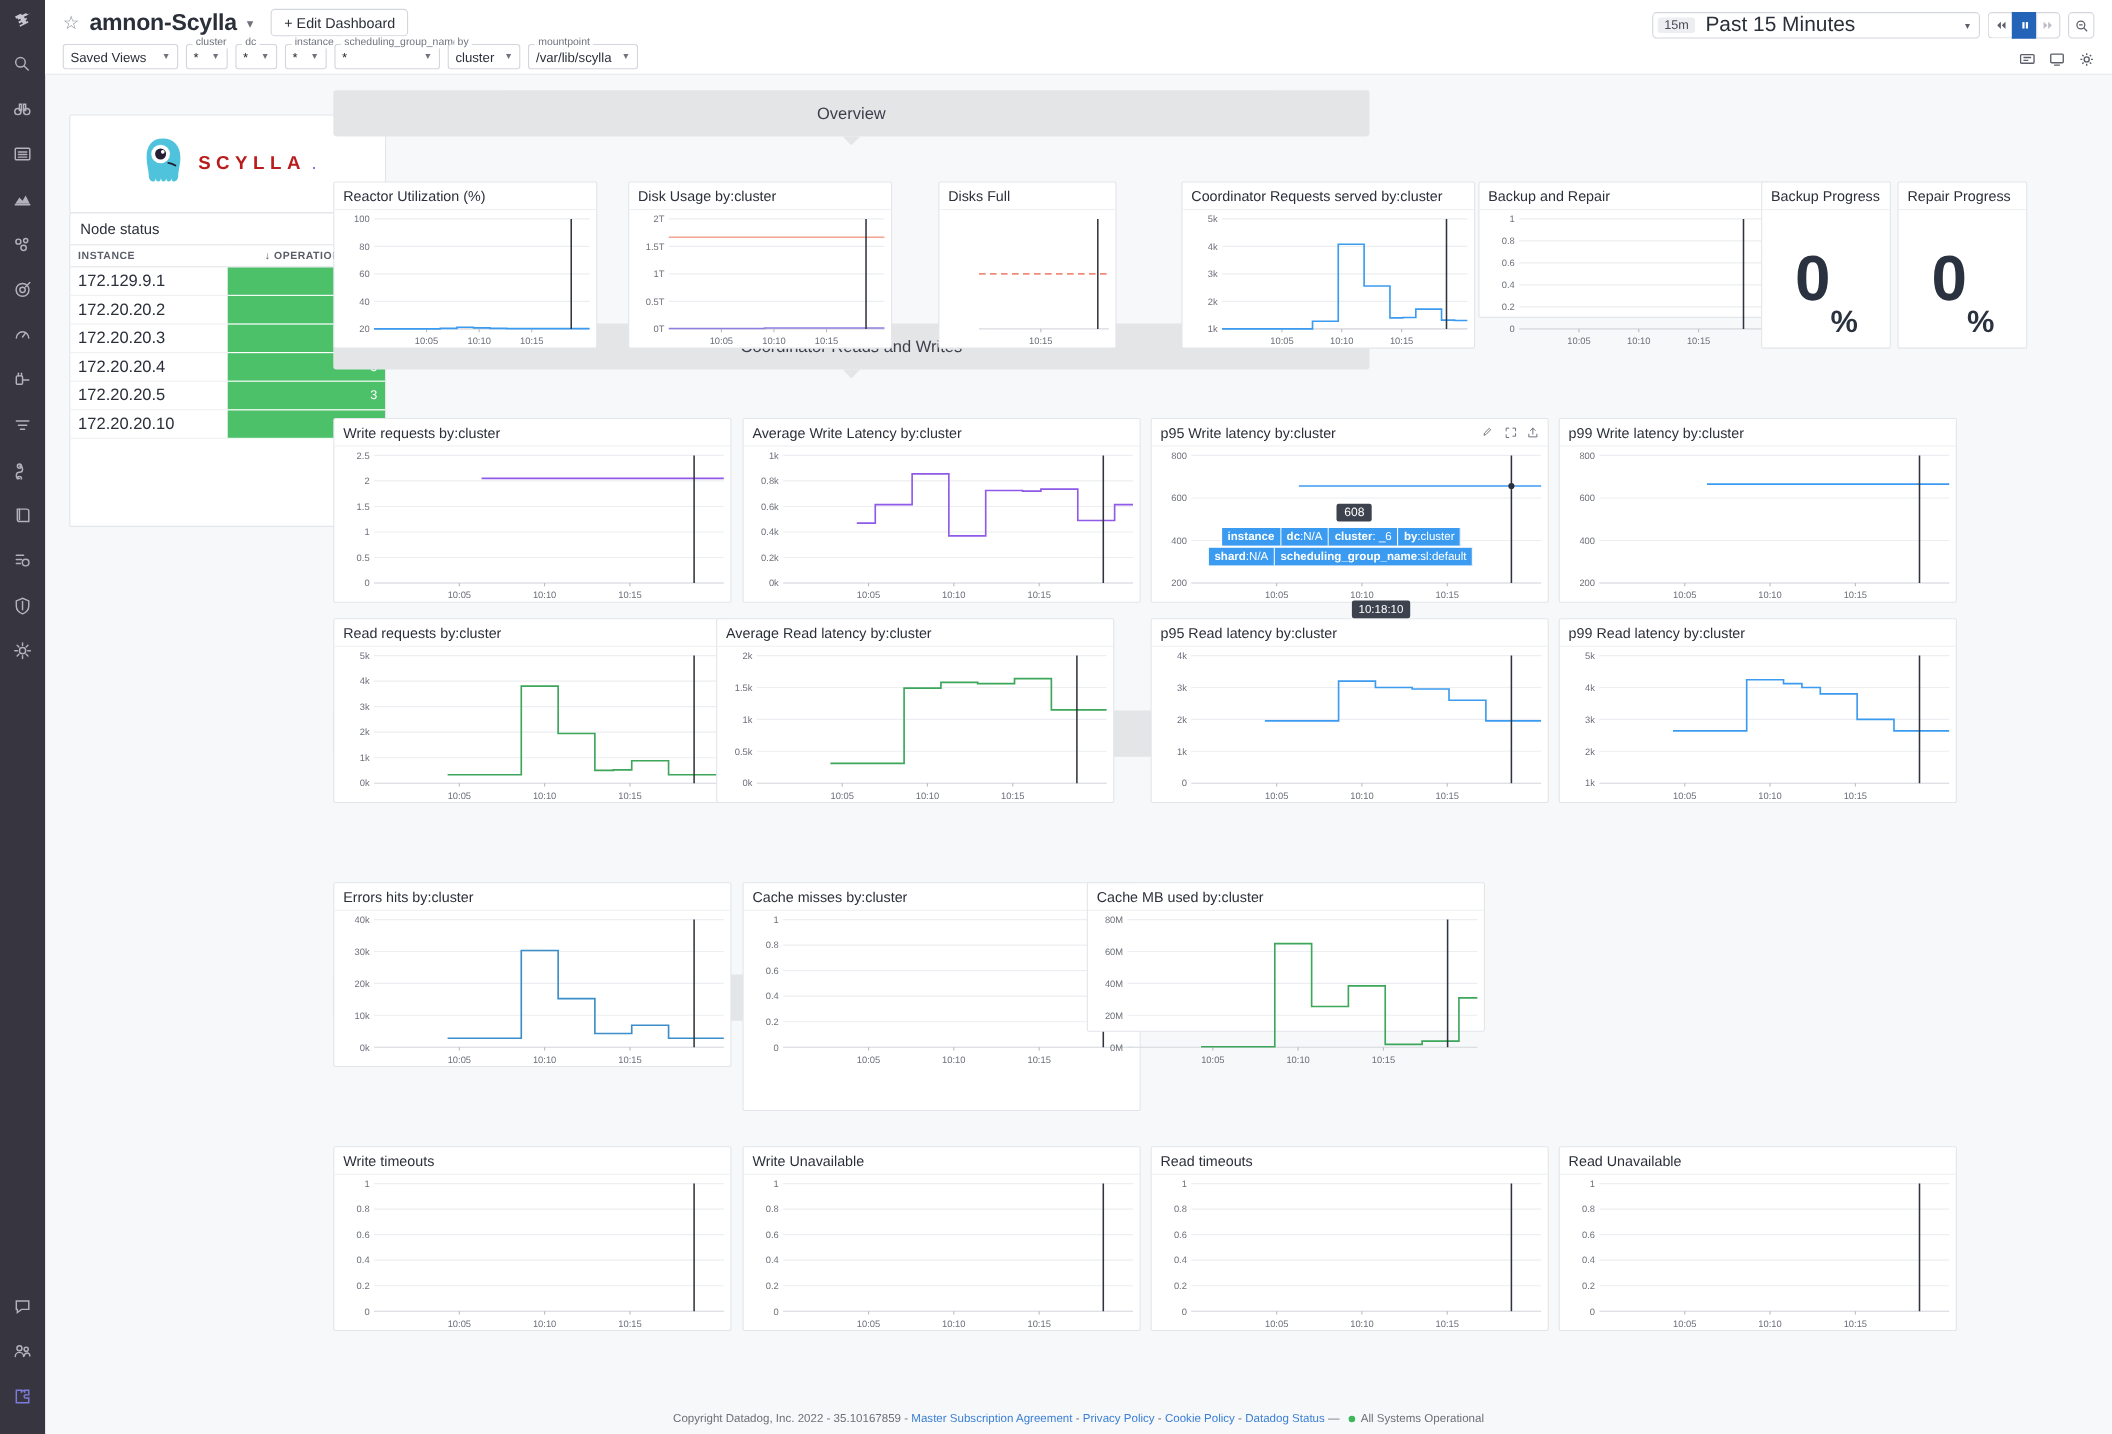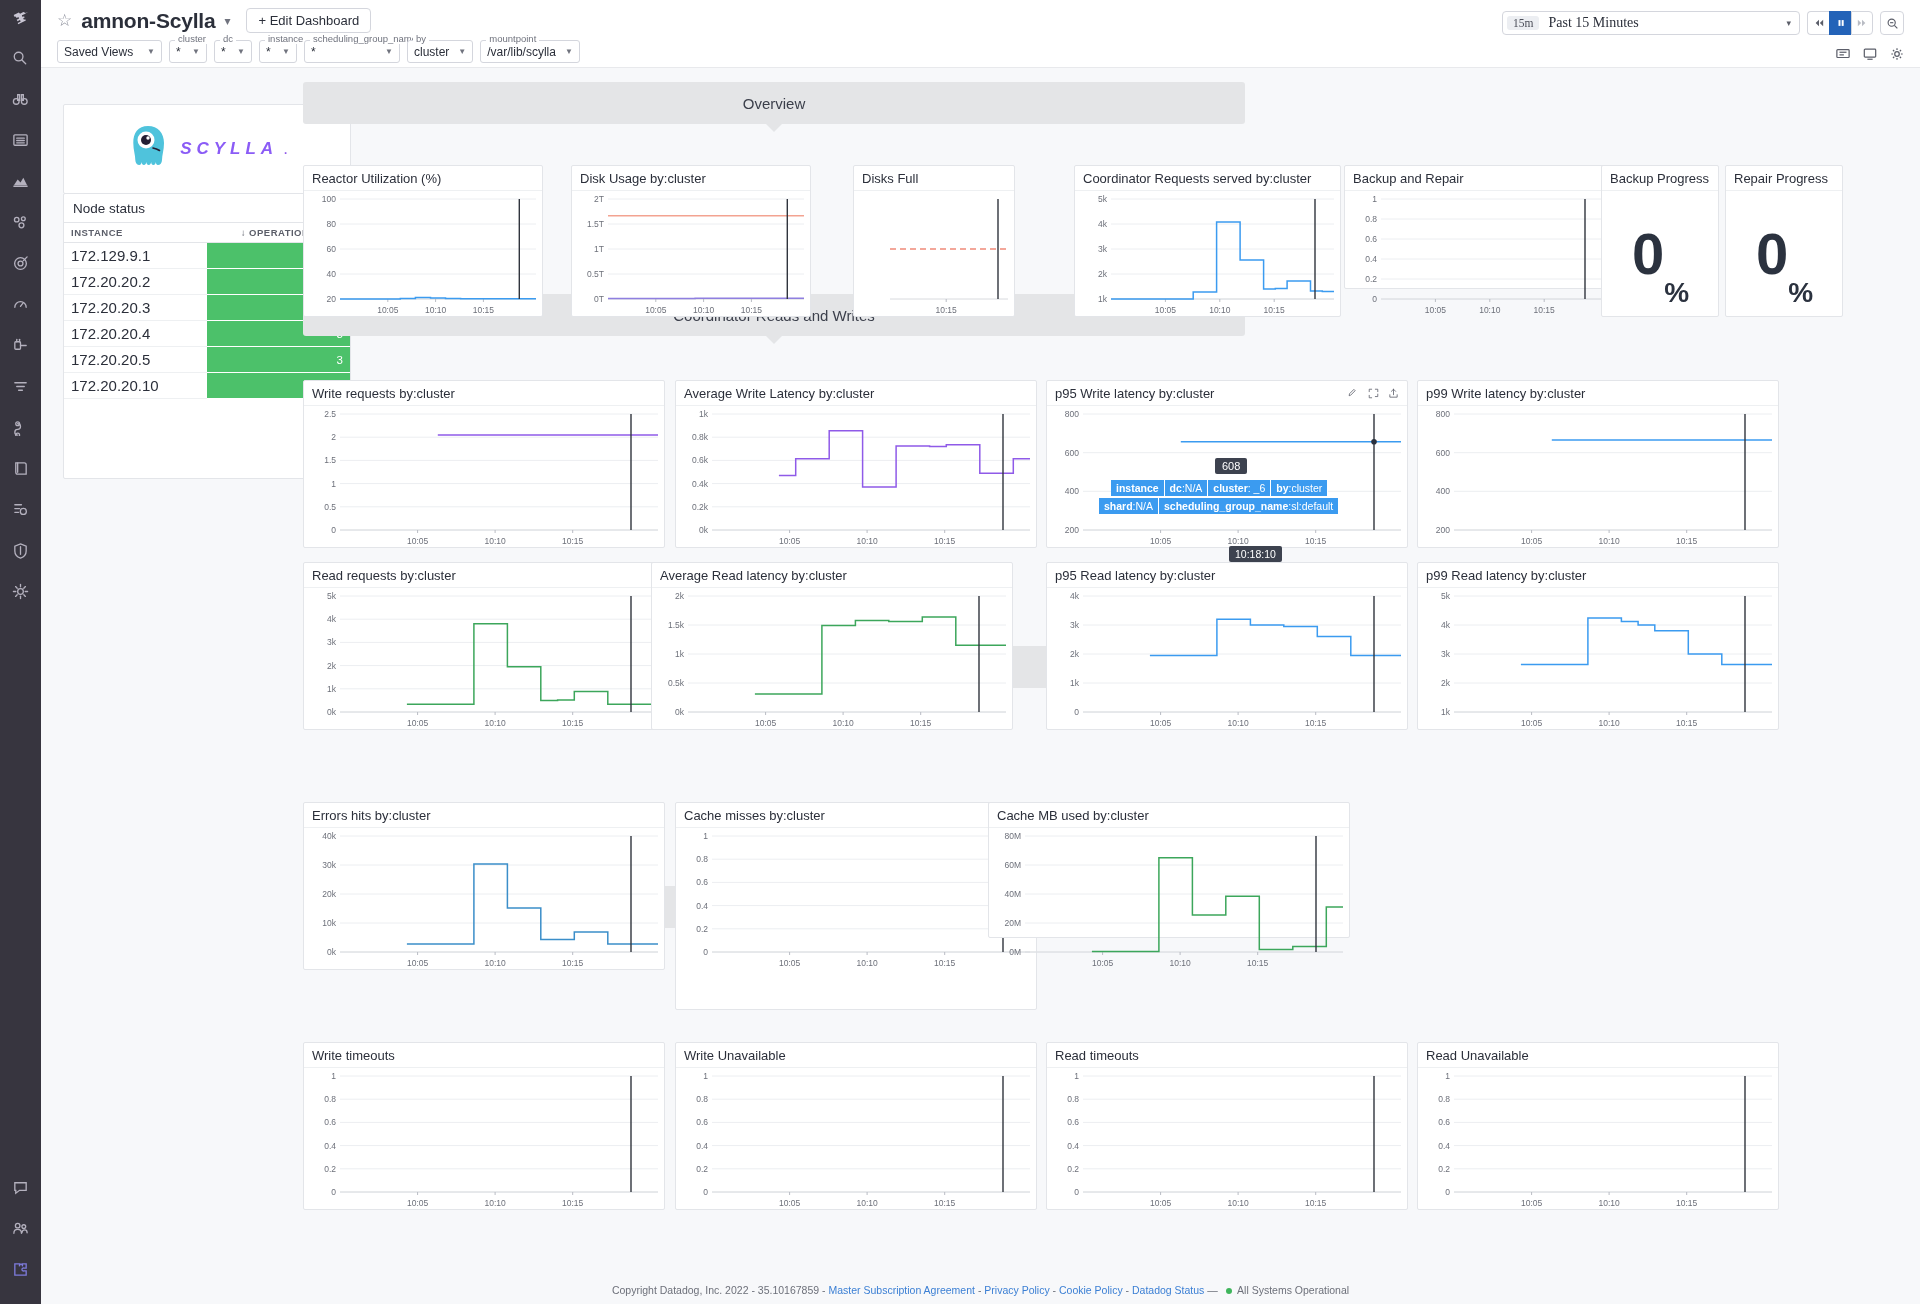--- a/index.html
+++ b/index.html
@@ -29,25 +29,25 @@
     font-size:13px; color:#2b2f3a; cursor:pointer; font-family:inherit; margin-left:7px;
   }
   #filters { position:absolute; left:16px; top:40px; display:flex; align-items:flex-end; gap:7px; }
   .fbox { position:relative; border:1px solid #d4d6dd; border-radius:3px; background:#fff; height:23px;
           display:flex; align-items:center; padding:0 6px; cursor:pointer; }
   .fbox .lbl { position:absolute; top:-8px; left:5px; background:#fff; padding:0 3px; font-size:9.5px; color:#70737e; white-space:nowrap; }
   .fbox .val { font-size:12px; color:#2b2f3a; white-space:nowrap; }
   .fbox .ar { margin-left:auto; padding-left:9px; font-size:8px; color:#70737e; }
   #savedViews { width:105px; }
   
-  #timeWrap { position:absolute; right:16px; top:11px; display:flex; align-items:center; gap:7px;font-family:Liberation Serif, serif; }
+  #timeWrap { position:absolute; right:16px; top:11px; display:flex; align-items:center; gap:7px; }
   #timePick { display:flex; align-items:center; border:1px solid #d4d6dd; border-radius:4px; background:#fff;
               height:24px; width:298px; cursor:pointer; }
   #timeBadge { background:#eceef2; color:#4a4d58; font-size:11.5px; border-radius:3px; padding:1px 6px; margin-left:4px; }
-  #timeLabel { font-size:14px; margin-left:9px; }
+  #timeLabel { font-size:19px; margin-left:9px; }
   #timePick .ar { margin-left:auto; margin-right:8px; font-size:9px; color:#5b5e69; }
   .tbtn { width:22px; height:24px; display:flex; align-items:center; justify-content:center;
           border:1px solid #d4d6dd; background:#fff; cursor:pointer; }
   .tgrp { display:flex; }
   .tgrp .tbtn:not(:last-child){ border-right:none; }
   .tgrp .tbtn:first-child { border-radius:4px 0 0 4px; }
   .tgrp .tbtn:last-child  { border-radius:0 4px 4px 0; }
   .tbtn.on { background:#2363b8; border-color:#2363b8; }
   .tbtn svg { width:10px; height:10px; fill:#5b5e69; }
   .tbtn.on svg { fill:#fff; }
@@ -55,21 +55,21 @@
   #zoomOut { width:24px; height:24px; border:1px solid #d4d6dd; border-radius:4px; background:#fff;
              display:flex; align-items:center; justify-content:center; cursor:pointer; }
   #hdrIcons { position:absolute; right:16px; top:47px; display:flex; gap:13px; }
   #hdrIcons .hi { cursor:pointer; color:#5b5e69; display:flex; }
   
   #main { position:absolute; left:41px; top:68px; width:1879px; height:1236px; }
   
   #leftPanel { position:absolute; left:22px; top:36px; width:288px; }
   .card { background:#fff; border:1px solid #e3e5e9; border-radius:2px; }
   #logoCard { height:90px; display:flex; align-items:center; justify-content:center; }
-  #scyllaWord { font-size:17px; letter-spacing:5px; color:#8b5cf6; font-weight:600; margin-left:10px;font-style:italic; }
+  #scyllaWord { font-size:17px; letter-spacing:5px; color:#b91c1c; font-weight:600; margin-left:10px; }
   #nodeCard { margin-top:-1px; height:286px; }
   #nodeTitle { font-size:13.5px; padding:7px 9px 6px; color:#2b2f3a; }
   #nodeTbl { width:100%; border-collapse:collapse; table-layout:fixed; }
   #nodeTbl th { font-size:9.5px; font-weight:700; letter-spacing:.5px; color:#5b5e69;
                 border-top:1px solid #e3e5e9; border-bottom:1px solid #e3e5e9; padding:4px 7px; text-align:left; }
   #nodeTbl th.r { text-align:right; }
   #nodeTbl td { font-size:15px; padding:4px 7px; border-bottom:1px solid #eef0f2; height:25px; }
   #nodeTbl td.val { background:#4cc16a; color:#fff; text-align:right; font-size:11.5px; border-bottom:1px solid #fff; }
   
   .sect { position:absolute; background:#e4e5e7; border-radius:3px; height:42px;

